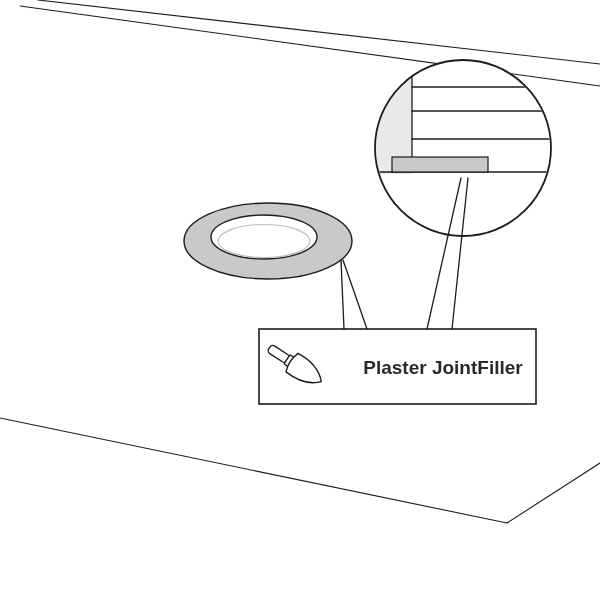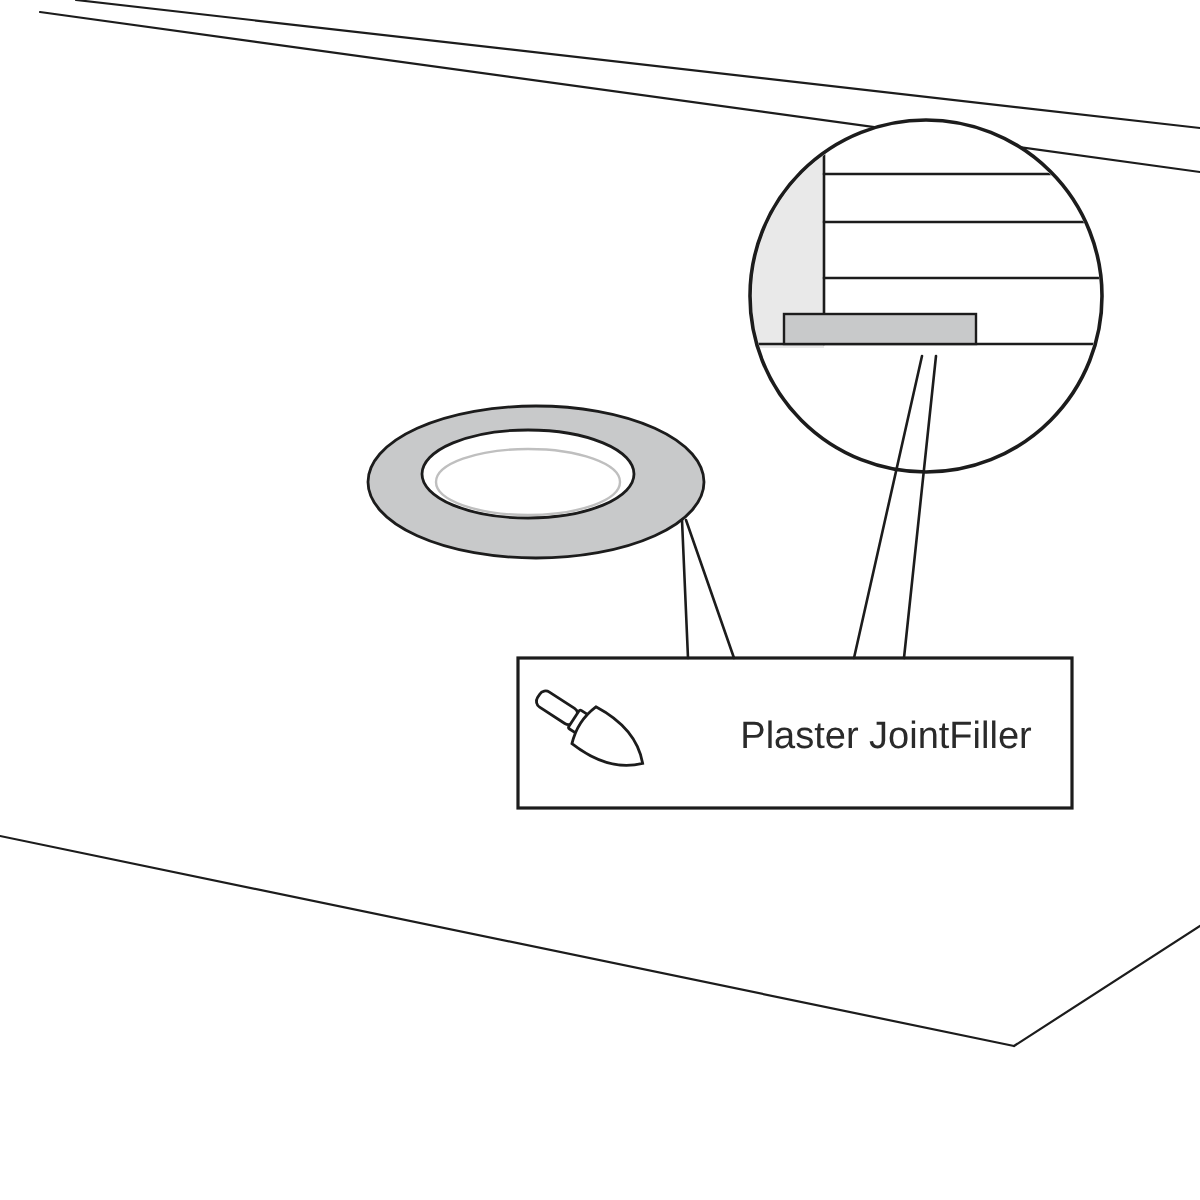--- a/index.html
+++ b/index.html
@@ -2,20 +2,21 @@
 <html><head>
 <meta charset="utf-8">
 <style>
   html,body{margin:0;padding:0;background:#ffffff;}
   .canvas{
     position:relative;
     width:600px;height:600px;
     background:#ffffff;
     overflow:hidden;
     font-family:"Liberation Sans",sans-serif;
+    font-weight:bold;
   }
   svg{display:block;}
   .ln{stroke:#1c1c1c;stroke-width:1.3;fill:none;stroke-linecap:round;}
   .ln-thin{stroke:#1c1c1c;stroke-width:1.1;fill:none;stroke-linecap:round;}
   .ln-thick{stroke:#1c1c1c;stroke-width:1.8;fill:none;}
   .shape{stroke:#1c1c1c;stroke-width:1.4;}
   .lip{stroke:#bfbfbf;stroke-width:1.2;fill:none;}
   .label-text{
     font-family:"Liberation Sans",sans-serif;
     font-size:19px;

